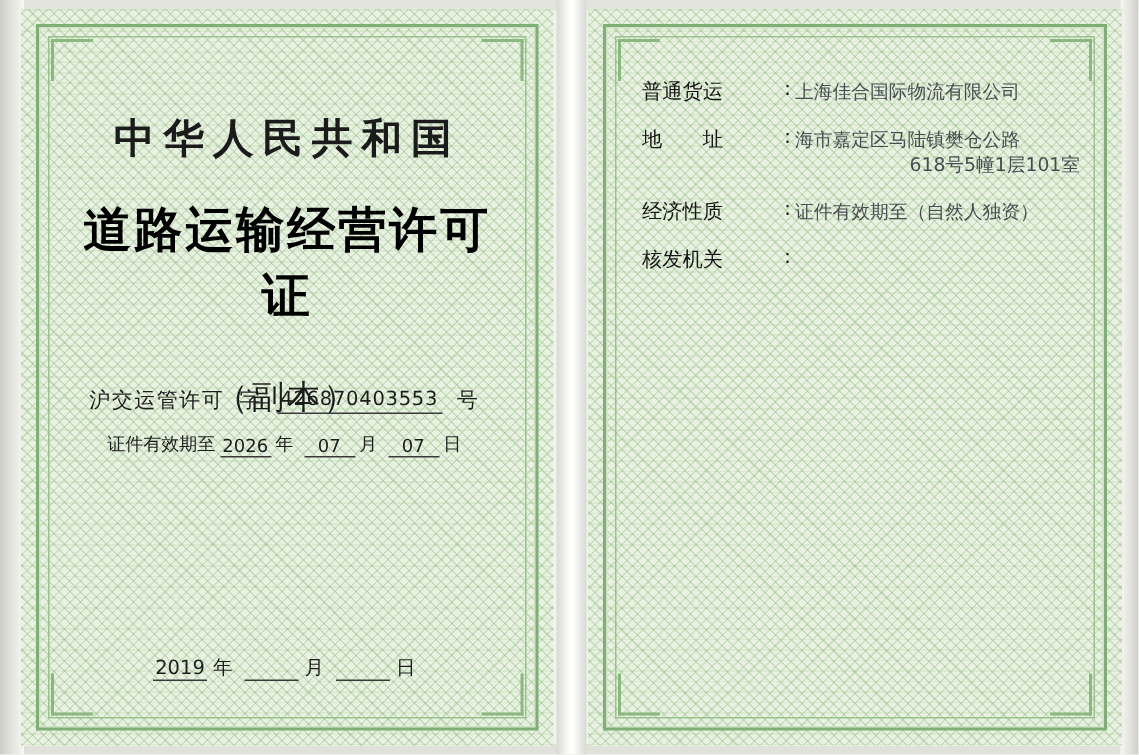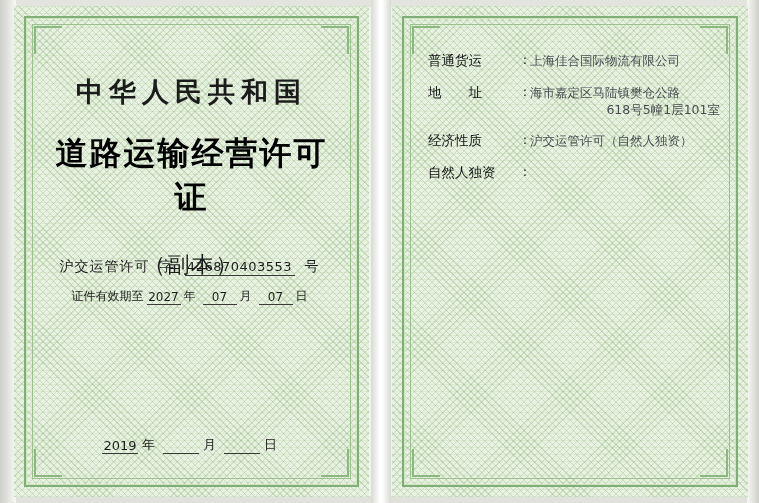--- a/index.html
+++ b/index.html
@@ -278,21 +278,21 @@
 
       <div class="lic-row">
         <span class="lic-label">沪交运管许可</span>
         <span class="lic-zi">字</span>
         <span class="lic-number">426870403553</span>
         <span class="lic-hao">号</span>
       </div>
 
       <div class="valid-row">
         <span class="v-label">证件有效期至</span>
-        <span class="v-val">2027</span>
+        <span class="v-val">2026</span>
         <span class="v-unit">年</span>
         <span class="v-val">07</span>
         <span class="v-unit">月</span>
         <span class="v-val">07</span>
         <span class="v-unit">日</span>
       </div>
 
 
 
       <div class="date-row">
@@ -331,24 +331,24 @@
         <span class="f-colon">:</span>
         <span class="f-value">
           <span>海市嘉定区马陆镇樊仓公路</span>
           <span class="line2">618号5幢1层101室</span>
         </span>
       </div>
 
       <div class="field">
         <span class="f-label">经济性质</span>
         <span class="f-colon">:</span>
-        <span class="f-value">沪交运管许可（自然人独资）</span>
+        <span class="f-value">证件有效期至（自然人独资）</span>
       </div>
 
       <div class="field">
-        <span class="f-label">自然人独资</span>
+        <span class="f-label">核发机关</span>
         <span class="f-colon">:</span>
       </div>
 
     </div>
   </div>
 
 </div>
 
 </body></html>

